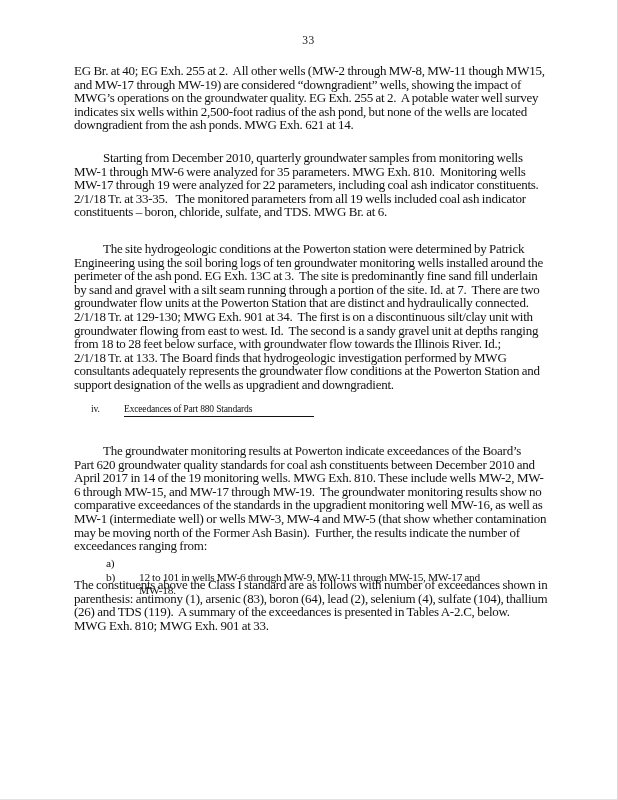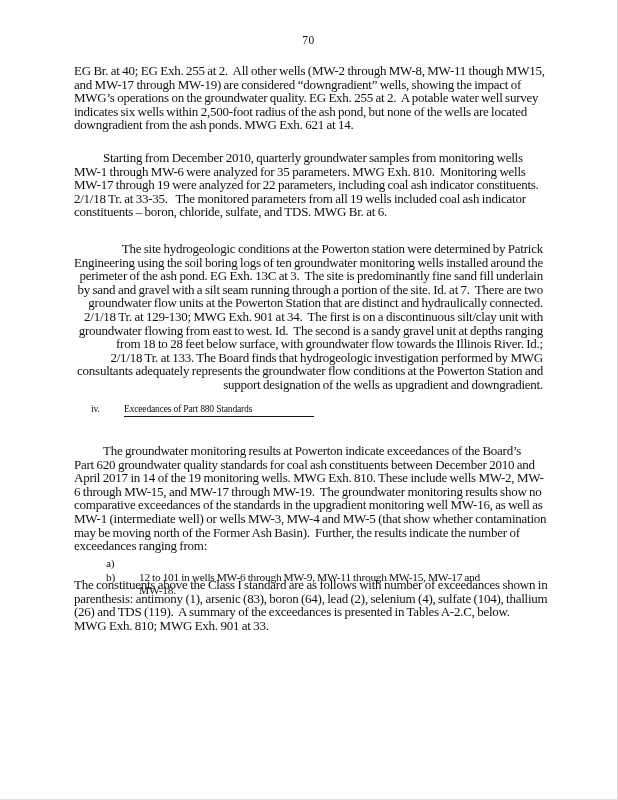--- a/index.html
+++ b/index.html
@@ -39,21 +39,21 @@
     left: 0;
     white-space: pre;
     font-size: 13px;
     line-height: 13.6px;
     letter-spacing: -0.25px;
     word-spacing: -0.4px;
   }
   .indent { text-indent: 29px; font-family: Liberation Serif, serif; }
   .p1 { top: 64px; }
   .p2 { top: 151px; }
-  .p3 { top: 242px; text-align: right; }
+  .p3 { top: 242px; }
   .p4 { top: 444px; }
   .p5 { top: 578px; }
 
   .section-heading {
     position: absolute;
     top: 403px;
     left: 0;
     font-size: 9.6px;
     line-height: 12px;
     letter-spacing: -0.2px;
@@ -94,21 +94,21 @@
   }
   .list-item .item-text {
     white-space: pre;
   }
 </style>
 </head>
 <body>
 
 <div class="page">
 
-  <div class="pagenum">70</div>
+  <div class="pagenum">33</div>
 
   <div class="body">
 
     <div class="para p1">EG Br. at 40; EG Exh. 255 at 2.  All other wells (MW-2 through MW-8, MW-11 though MW15,
 and MW-17 through MW-19) are considered “downgradient” wells, showing the impact of
 MWG’s operations on the groundwater quality. EG Exh. 255 at 2.  A potable water well survey
 indicates six wells within 2,500-foot radius of the ash pond, but none of the wells are located
 downgradient from the ash ponds. MWG Exh. 621 at 14.</div>
 
     <div class="para p2 indent">Starting from December 2010, quarterly groundwater samples from monitoring wells

